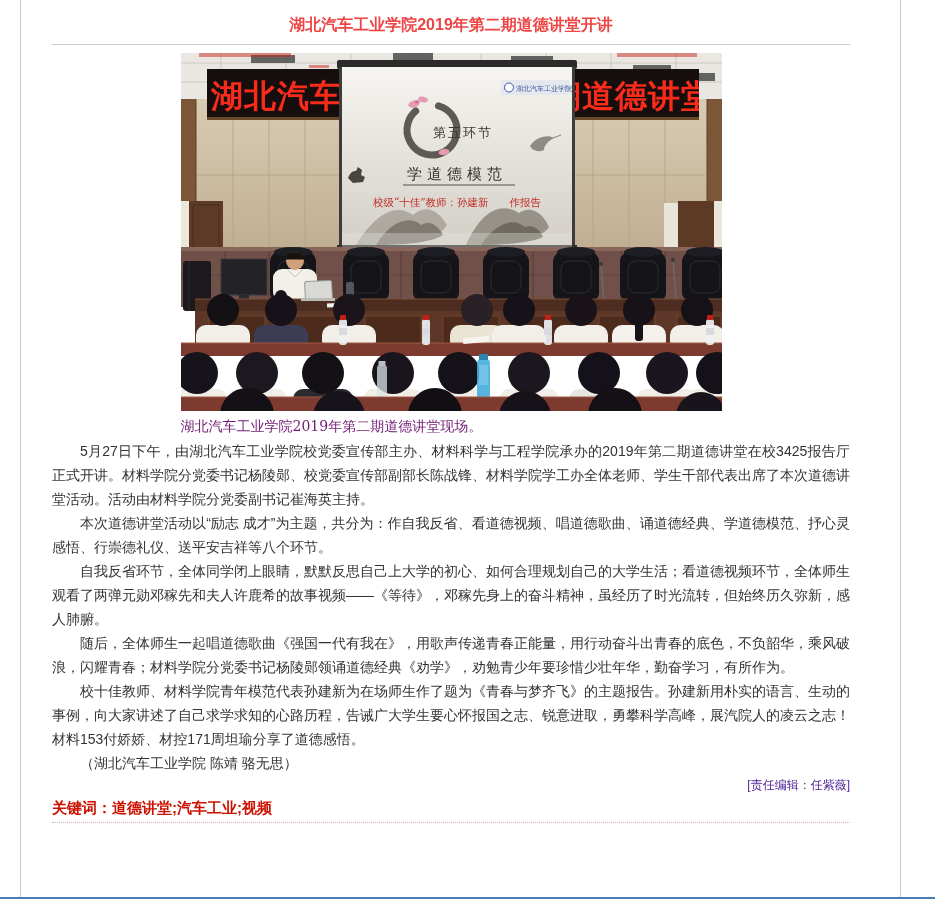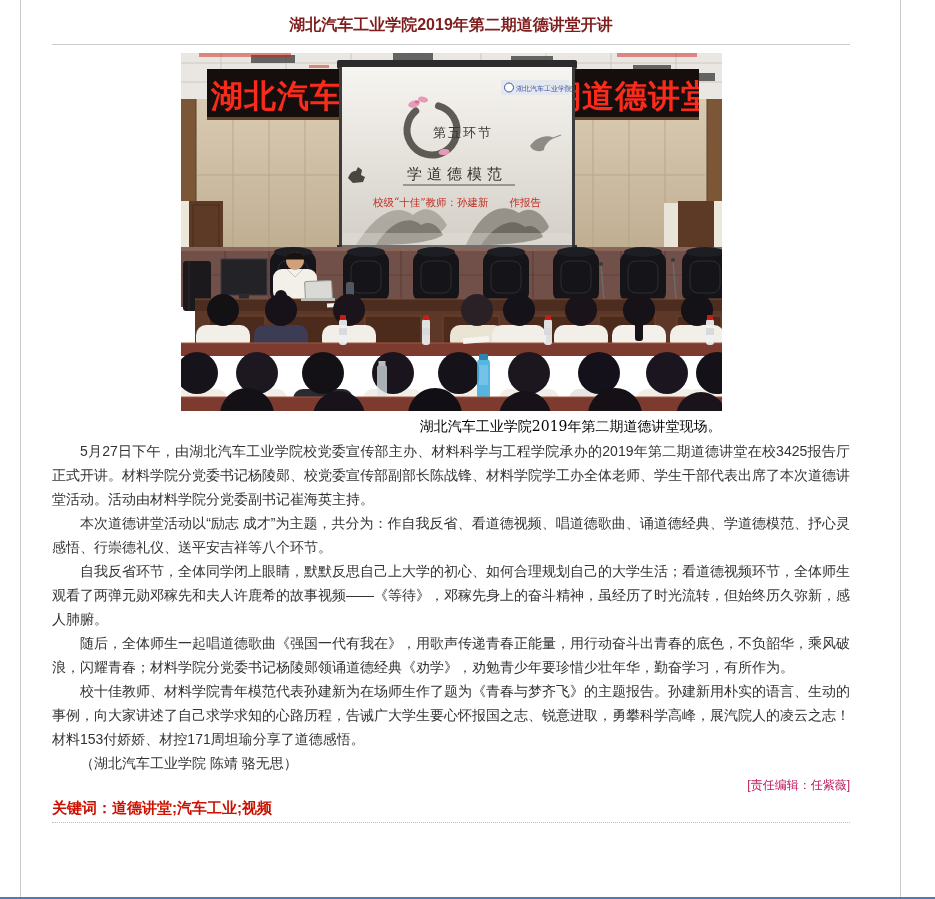--- a/index.html
+++ b/index.html
@@ -4,31 +4,31 @@
 <style>
   html,body{margin:0;padding:0;background:#ffffff;}
   #page{position:relative;width:935px;height:899px;background:#fff;overflow:hidden;
         font-family:"Liberation Sans","DejaVu Sans",sans-serif;}
   .v-border{position:absolute;top:0;bottom:0;width:1px;background:#c9c9c9;}
   .v-border.left{left:20px;}
   .v-border.right{left:900px;}
   .bottom-bar{position:absolute;left:0;right:0;bottom:0;height:2px;background:#4a7db8;}
   .content{position:absolute;left:52px;top:0;width:798px;}
   h1.title{margin:12px 0 0 0;font-size:16px;line-height:26px;font-weight:bold;
-           color:#7f1d1d;text-align:center;}
+           color:#ef4444;text-align:center;}
   .title-divider{margin-top:6px;border:none;border-top:1px solid #cccccc;height:0;}
   .meta{margin-top:6px;font-size:12px;line-height:16px;color:#404040;text-align:center;}
   .meta span{margin:0 4px;}
   figure{margin:8px auto 0 auto;width:541px;}
   figure svg{display:block;}
   figcaption{margin-top:5px;font-family:"DejaVu Serif","Liberation Serif",serif;
-             font-size:14px;line-height:20px;color:#000000;text-align:right;}
+             font-size:14px;line-height:20px;color:#701a75;text-align:left;}
   .body{margin-top:3px;font-size:14px;line-height:24px;color:#333333;text-align:justify;}
   .body p{margin:0;text-indent:2em;}
-  .editor{margin-top:2px;font-size:12px;line-height:16px;color:#be185d;text-align:right;}
+  .editor{margin-top:2px;font-size:12px;line-height:16px;color:#4c1d95;text-align:right;}
   .keywords{margin-top:6px;font-size:15px;line-height:18px;font-weight:bold;color:#cc1100;
             padding-bottom:5px;border-bottom:1px dotted #d2b4b4;}
   .keywords a{color:#cc1100;text-decoration:none;cursor:pointer;}
   .slide-serif{font-family:"DejaVu Serif","Liberation Serif",serif;}
 </style>
 </head>
 <body>
 
 <div id="page">
   <div class="v-border left"></div>

